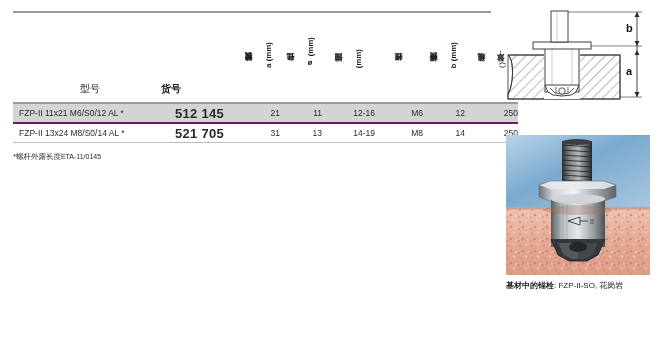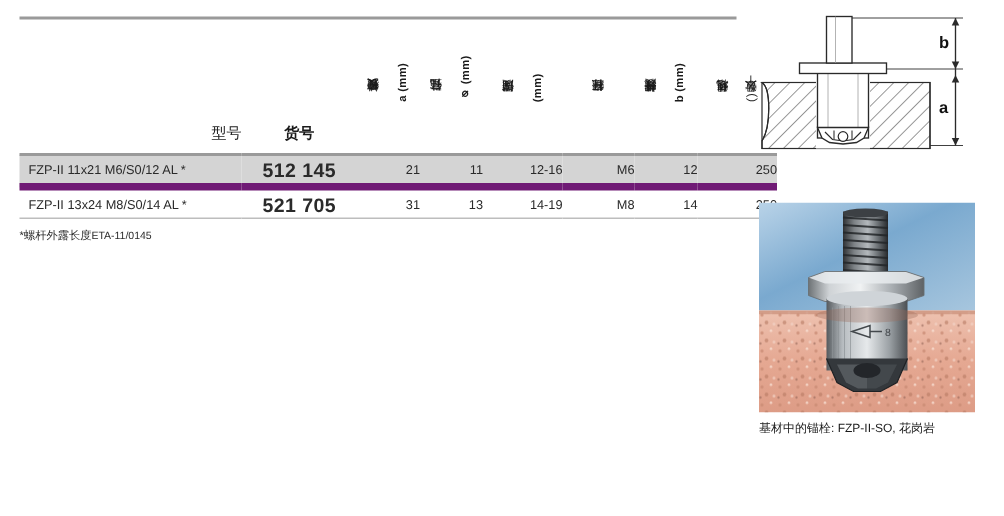--- a/index.html
+++ b/index.html
@@ -73,41 +73,41 @@
     text-align: left;
     color: #1a1a1a;
     white-space: pre;
   }
   .vhead .unit {
     font-weight: bold;
     font-size: 7.5px;
   }
 
   .hhead {
-    text-align: right;
+    text-align: center;
     font-size: 10px;
     padding: 0 0 6px 6px;
     color: #1a1a1a;
   }
   .hhead.center {
-    text-align: center;
+    text-align: left;
     padding-left: 0;
     font-weight: bold;
   }
 
   tbody td {
     height: 18px;
     font-size: 8.5px;
     color: #2a2a2a;
     padding: 0;
     border-bottom: 1px solid #ffffff;
   }
   tbody tr.shaded td { background: #d4d4d4; }
   tbody tr.plain  td { background: #ffffff; }
-  tbody tr.plain  td { border-bottom: 1px solid #bdbdbd; border-top: 5px solid #701a75;}
+  tbody tr.plain  td { border-bottom: 1px solid #bdbdbd; border-top: 2px solid #701a75;}
 
   td.model  { text-align: left; padding-left: 6px; white-space: nowrap; }
   td.art    { text-align: center; font-weight: bold; font-size: 13px; letter-spacing: 0.3px;}
   td.val    { text-align: right; }
 
   .footnote {
     position: absolute;
     left: 0;
     top: 146px;
     font-size: 7.5px;
@@ -132,21 +132,21 @@
     height: 140px;
   }
   #photo-caption {
     position: absolute;
     left: 506px;
     top: 280px;
     width: 160px;
     font-size: 8px;
     white-space: nowrap;
   }
-  #photo-caption .lead { font-weight: normal; }
+  #photo-caption .lead { font-weight: bold; }
   #photo-caption .rest { font-weight: normal; }
 </style>
 </head>
 <body>
 
 <div id="spec-table-panel">
 
   <div class="top-rule"></div>
 
   <table class="spec">

